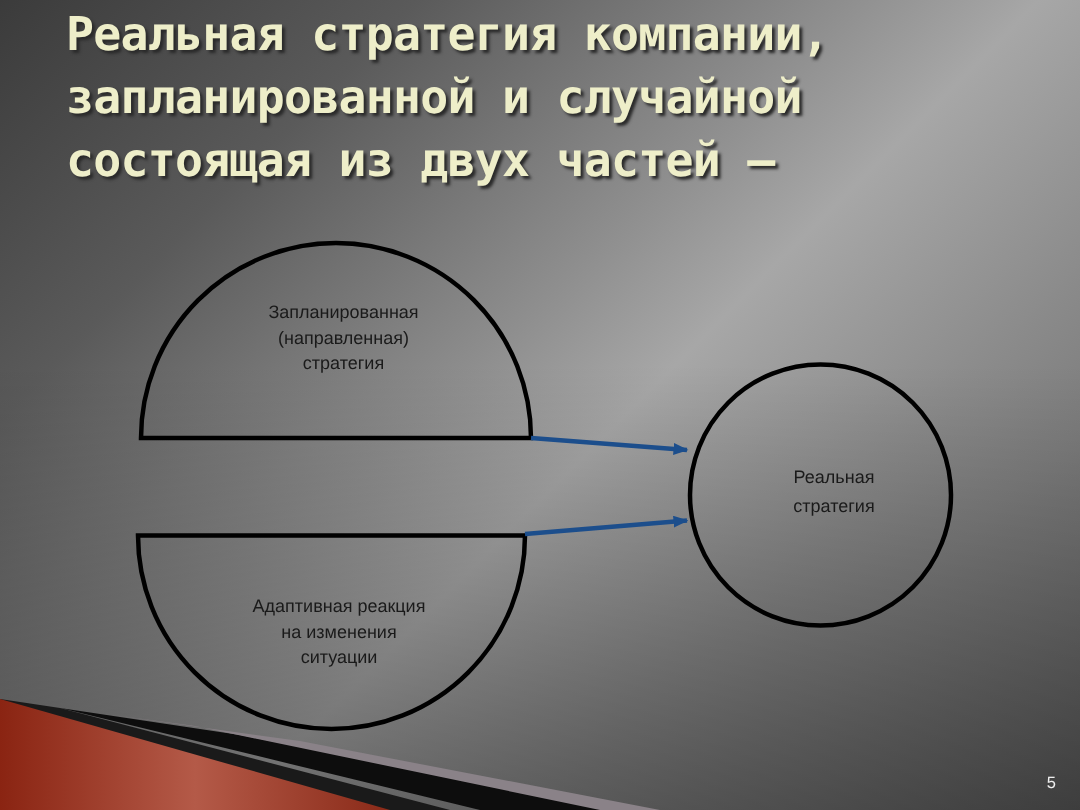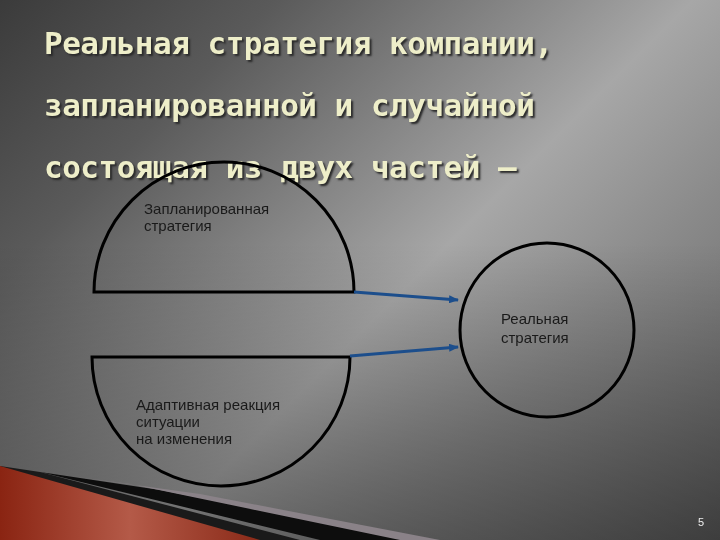--- a/index.html
+++ b/index.html
@@ -4,23 +4,23 @@
   <style>
     html, body { margin: 0; padding: 0; }
     body { width: 720px; height: 540px; overflow: hidden; position: relative;
       background: linear-gradient(135deg, #3b3b3b 0%, #5a5a5a 22%, #8f8f8f 45%, #a7a7a7 55%, #8a8a8a 72%, #5e5e5e 100%);
       font-family: "Liberation Sans", sans-serif; }
     .bg-overlay { position: absolute; inset: 0;
       background: linear-gradient(180deg, rgba(0,0,0,0) 0%, rgba(0,0,0,0) 45%, rgba(0,0,0,0.35) 100%); pointer-events:none; }
     .title { position: absolute; left: 44px; top: 2px; width: 660px; margin: 0;
       font-family: "DejaVu Sans Mono", monospace; font-weight: bold; font-size: 31px; line-height: 42px;
       color: #eeeec9; text-shadow: 2px 2px 2px #2a2a2a; letter-spacing: -0.5px; }
-    .title span { display: block; margin-top: 20px; }
+    .title span { display: block; }
     svg.diagram { position: absolute; left: 0; top: 0; }
-    .lbl { position: absolute; color: #1a1a1a; font-size: 15px; line-height: 17px; }
+    .lbl { position: absolute; text-align: center; color: #1a1a1a; font-size: 12px; line-height: 17px; }
     .lbl span { display: block; }
     .page-num { position: absolute; right: 16px; bottom: 12px; color: #eeeeee; font-size: 11px; }
     .corner { position: absolute; left: 0; bottom: 0; width: 720px; height: 90px; }
   </style>
 </head>
 <body>
 
 <div class="bg-overlay"></div>
 
 <h1 class="title">
@@ -41,27 +41,28 @@
   <path d="M92,357 L350,357 A129,129 0 0 1 92,357 Z" fill="none" stroke="#000" stroke-width="3"></path>
 
   <circle cx="547" cy="330" r="87" fill="none" stroke="#000" stroke-width="3"></circle>
 
   <line x1="354" y1="292" x2="458" y2="300" stroke="#1c4e8c" stroke-width="3" marker-end="url(#arrowhead)"></line>
   <line x1="350" y1="356" x2="458" y2="347" stroke="#1c4e8c" stroke-width="3" marker-end="url(#arrowhead)"></line>
 </svg>
 
 <div class="lbl" style="left:144px; top:200px; width:170px;">
   <span>Запланированная</span>
+  <span>(направленная)</span>
   <span>стратегия</span>
 </div>
 
 <div class="lbl" style="left:136px; top:396px; width:180px;">
   <span>Адаптивная реакция</span>
+  <span>на изменения</span>
   <span>ситуации</span>
-  <span>на изменения</span>
 </div>
 
 <div class="lbl" style="left:501px; top:309px; width:110px; line-height:19px;">
   <span>Реальная</span>
   <span>стратегия</span>
 </div>
 
 <svg class="corner" viewBox="0 0 720 90">
   <defs>
     <linearGradient id="red" x1="0" y1="0" x2="1" y2="0">

